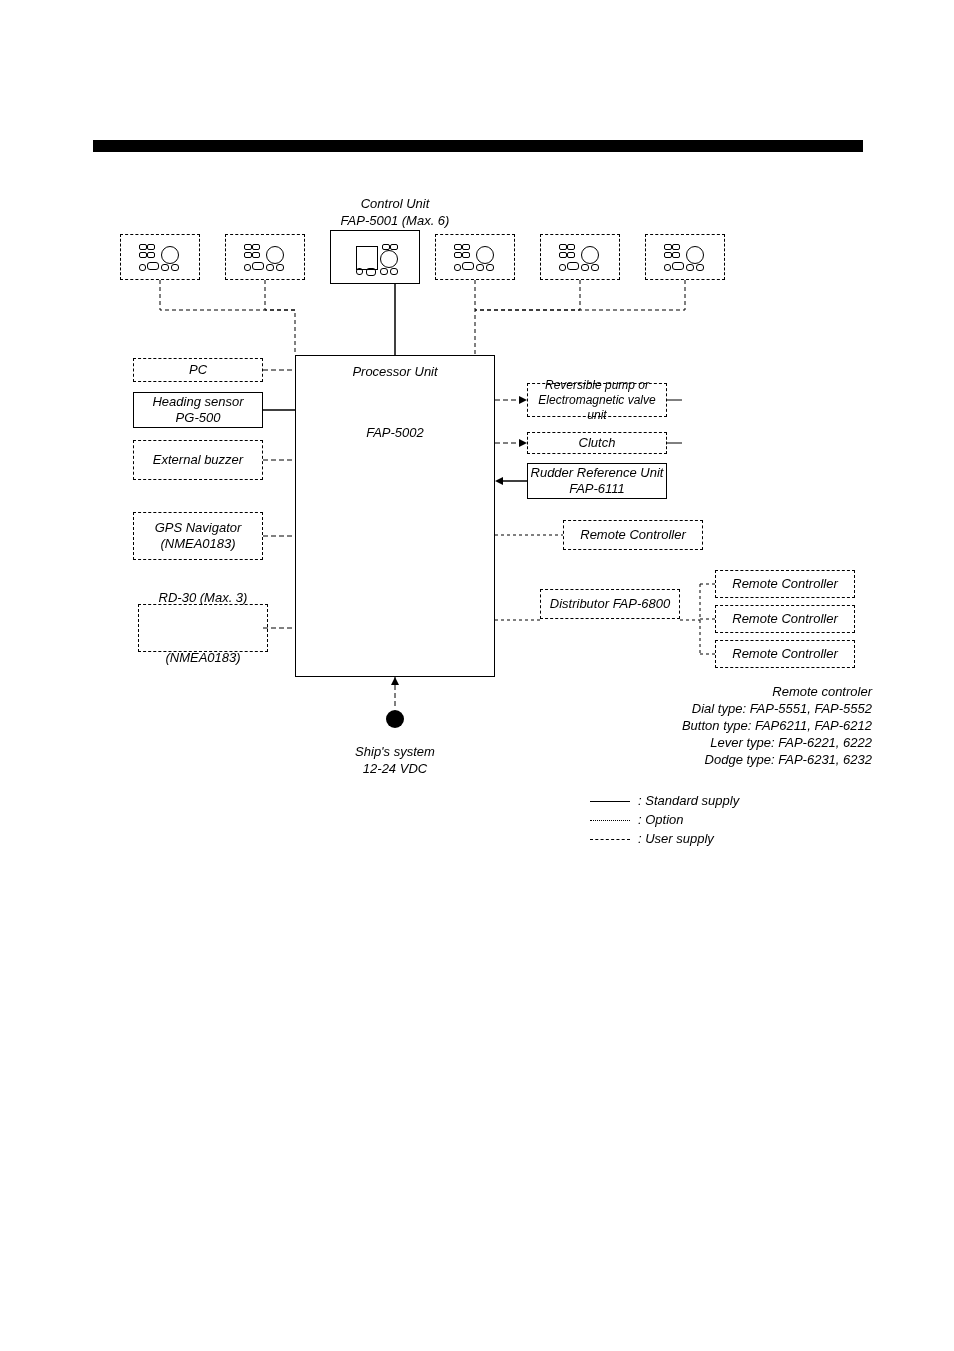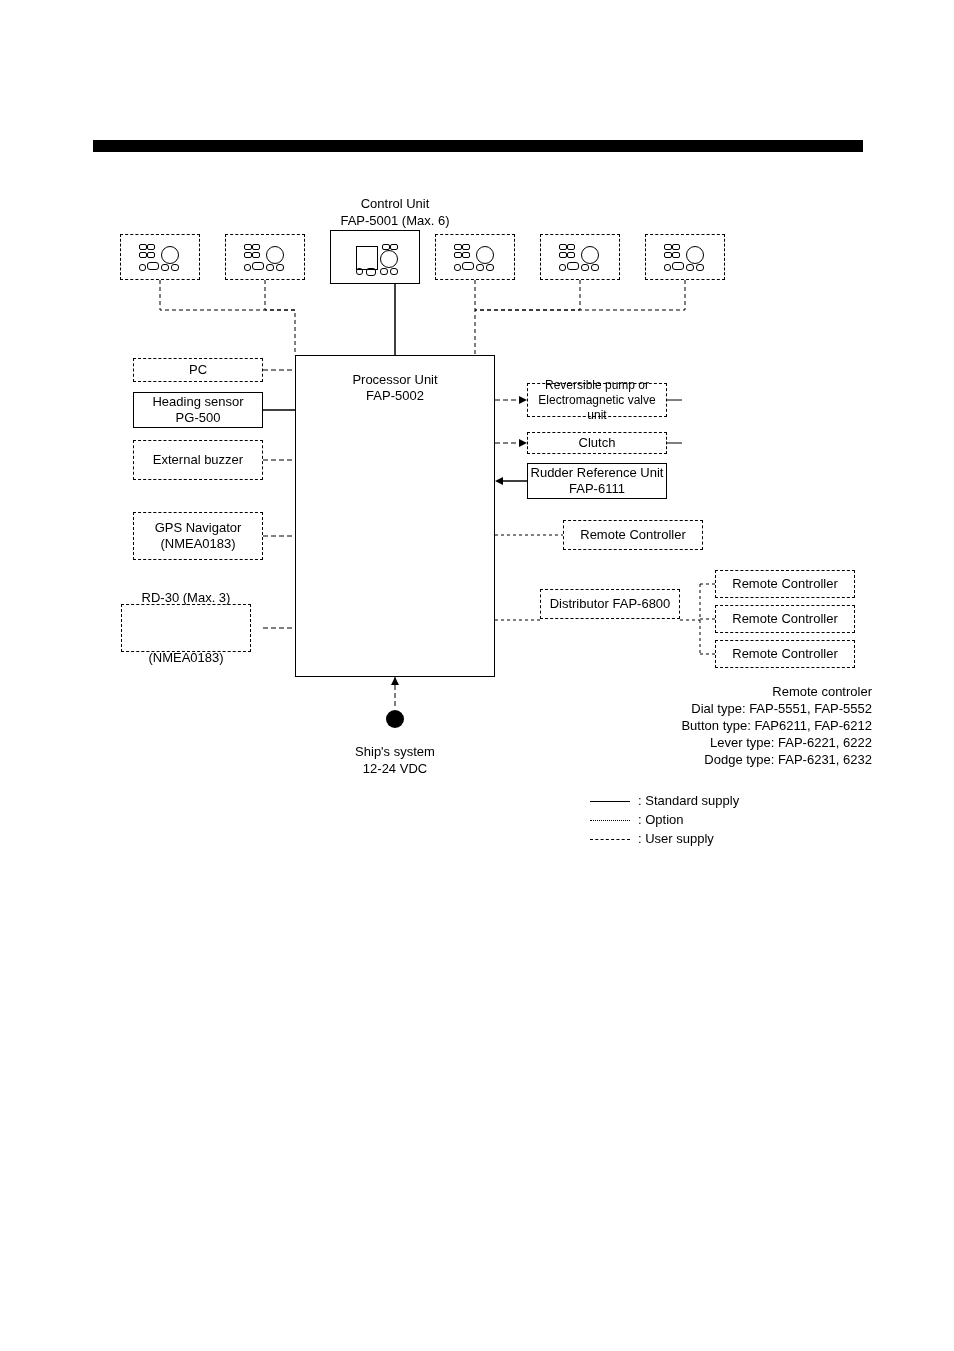--- a/index.html
+++ b/index.html
@@ -1,16 +1,16 @@
 <!DOCTYPE html>
 <html><head>
 <meta charset="utf-8">
 <style>
   html,body{margin:0;padding:0;background:#fff;font-family:Arial,Helvetica,sans-serif;color:#000;}
-  .page{position:relative;width:954px;height:1042px;}
+  .page{position:relative;width:954px;height:1042px;font-style:italic;}
   .hr{position:absolute;left:93px;top:140px;width:770px;height:12px;background:#000;}
   .box{position:absolute;box-sizing:border-box;text-align:center;display:flex;flex-direction:column;justify-content:center;align-items:center;font-size:13px;line-height:1.25;}
   .solid{border:1px solid #000;}
   .dashed{border:1px dashed #000;}
   .dashdot{border:1px dashed #000;border-color:#000;}
   .lbl{position:absolute;font-size:13px;line-height:1.3;}
   svg.conn{position:absolute;overflow:visible;}
   .arrow-head{fill:#000;}
   .unit-icon{position:relative;width:50px;height:34px;}
   .unit-icon .dial{position:absolute;right:6px;top:6px;width:16px;height:16px;border:1px solid #000;border-radius:50%;}
@@ -128,40 +128,40 @@
 
   <path d="M395 284 L395 355" stroke="#000" fill="none" stroke-width="1.5"></path>
 
   <path d="M475 280 L475 310 L475 355" stroke="#000" fill="none" stroke-dasharray="4 3"></path>
 
   <path d="M580 280 L580 310 L475 310" stroke="#000" fill="none" stroke-dasharray="4 3"></path>
 
   <path d="M685 280 L685 310 L475 310" stroke="#000" fill="none" stroke-dasharray="4 3"></path>
 </svg>
 
-<div class="box solid" style="left:295px;top:355px;width:200px;height:322px;justify-content:flex-start;padding-top:16px;">
+<div class="box solid" style="left:295px;top:355px;width:200px;height:322px;justify-content:flex-start;padding-top:8px;gap:45px;">
   <span>Processor Unit</span>
   <span>FAP-5002</span>
 </div>
 
 <div class="box dashdot" style="left:133px;top:358px;width:130px;height:24px;">
   <span>PC</span>
 </div>
 <div class="box solid" style="left:133px;top:392px;width:130px;height:36px;">
   <span>Heading sensor</span>
   <span>PG-500</span>
 </div>
 <div class="box dashdot" style="left:133px;top:440px;width:130px;height:40px;">
   <span>External buzzer</span>
 </div>
 <div class="box dashdot" style="left:133px;top:512px;width:130px;height:48px;">
   <span>GPS Navigator</span>
   <span>(NMEA0183)</span>
 </div>
-<div class="box dashdot" style="left:121px;top:604px;width:130px;height:48px;gap:44px;">
+<div class="box dashdot" style="left:138px;top:604px;width:130px;height:48px;gap:44px;">
   <span>RD-30 (Max. 3)</span>
   <span>(NMEA0183)</span>
 </div>
 
 <svg class="conn" style="left:0;top:0;width:954px;height:700px;">
   <line x1="263" y1="370" x2="295" y2="370" stroke="#000" stroke-dasharray="5 3"></line>
   <line x1="263" y1="410" x2="295" y2="410" stroke="#000" stroke-width="1.5"></line>
   <line x1="263" y1="460" x2="295" y2="460" stroke="#000" stroke-dasharray="5 3"></line>
   <line x1="263" y1="536" x2="295" y2="536" stroke="#000" stroke-dasharray="5 3"></line>
   <line x1="263" y1="628" x2="295" y2="628" stroke="#000" stroke-dasharray="5 3"></line>

